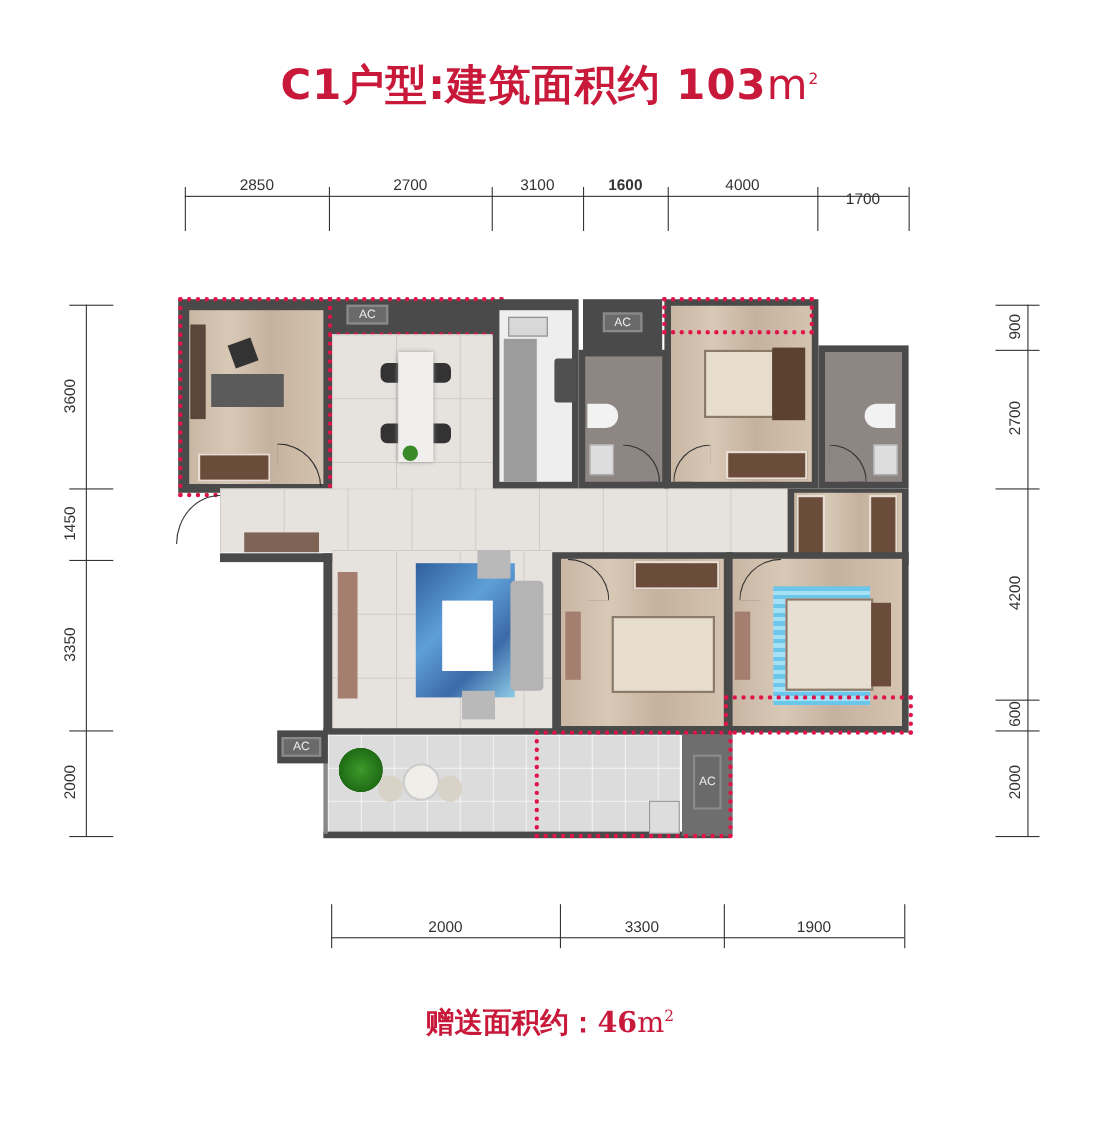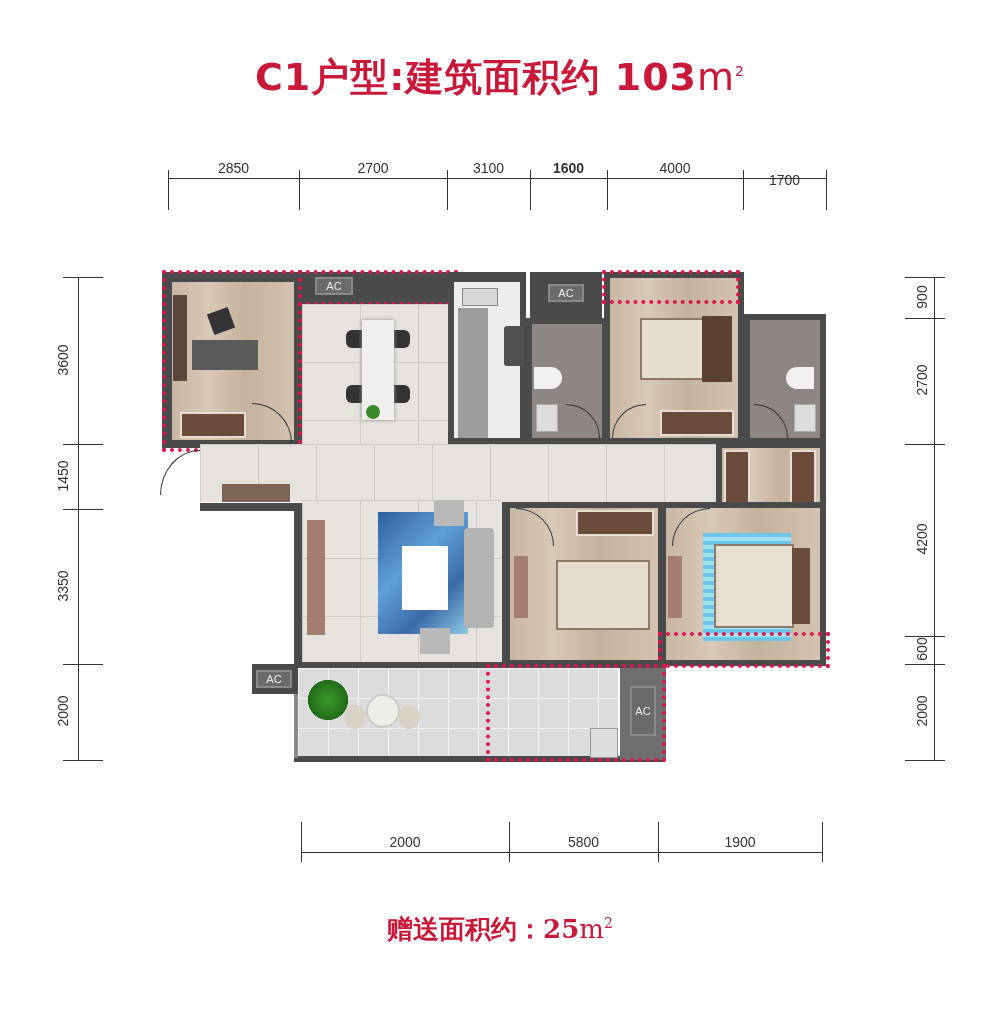--- a/index.html
+++ b/index.html
@@ -87,21 +87,21 @@
   <div class="abs dimtxt-v" style="left:892px; top:703px;">2000</div>
 </div>
 
 <div>
   <div class="abs dim-h" style="left:301px; top:852px; width:521px;"></div>
   <div class="abs tick-v" style="left:301px; top:822px; height:40px;"></div>
   <div class="abs tick-v" style="left:509px; top:822px; height:40px;"></div>
   <div class="abs tick-v" style="left:658px; top:822px; height:40px;"></div>
   <div class="abs tick-v" style="left:822px; top:822px; height:40px;"></div>
   <div class="abs dimtxt" style="left:301px; top:834px; width:208px;">2000</div>
-  <div class="abs dimtxt" style="left:509px; top:834px; width:149px;">5800</div>
+  <div class="abs dimtxt" style="left:509px; top:834px; width:149px;">3300</div>
   <div class="abs dimtxt" style="left:658px; top:834px; width:164px;">1900</div>
 </div>
 
 <div>
 
   <div class="abs wall" style="left:162px; top:272px; width:140px; height:176px;"></div>
   <div class="abs floor-wood" style="left:172px; top:282px; width:122px; height:158px;"></div>
   <div class="abs" style="left:173px; top:295px; width:14px; height:86px; background:#5a463a;"></div>
   <div class="abs" style="left:192px; top:340px; width:66px; height:30px; background:#5b5b5b;"></div>
   <div class="abs" style="left:210px; top:310px; width:22px; height:22px; background:#333; transform:rotate(-20deg);"></div>
@@ -196,14 +196,14 @@
   <div class="abs" style="left:344px; top:705px; width:22px; height:24px; background:#d8d2c7; border-radius:50%;"></div>
   <div class="abs" style="left:398px; top:705px; width:22px; height:24px; background:#d8d2c7; border-radius:50%;"></div>
   <div class="abs" style="left:590px; top:728px; width:26px; height:28px; background:#ddd; border:1px solid #999;"></div>
   <div class="abs wall" style="left:620px; top:668px; width:46px; height:92px; background:#6e6e6e;"></div>
   <div class="abs ac" style="left:630px; top:686px; width:26px; height:50px; line-height:46px;">AC</div>
   <div class="abs dotted" style="left:486px; top:664px; width:180px; height:98px;"></div>
 
 </div>
 
 <div class="abs bonus">
-  <span>赠送面积约：25</span><span class="unit">m</span><sup>2</sup>
+  <span>赠送面积约：46</span><span class="unit">m</span><sup>2</sup>
 </div>
 
 </body></html>

